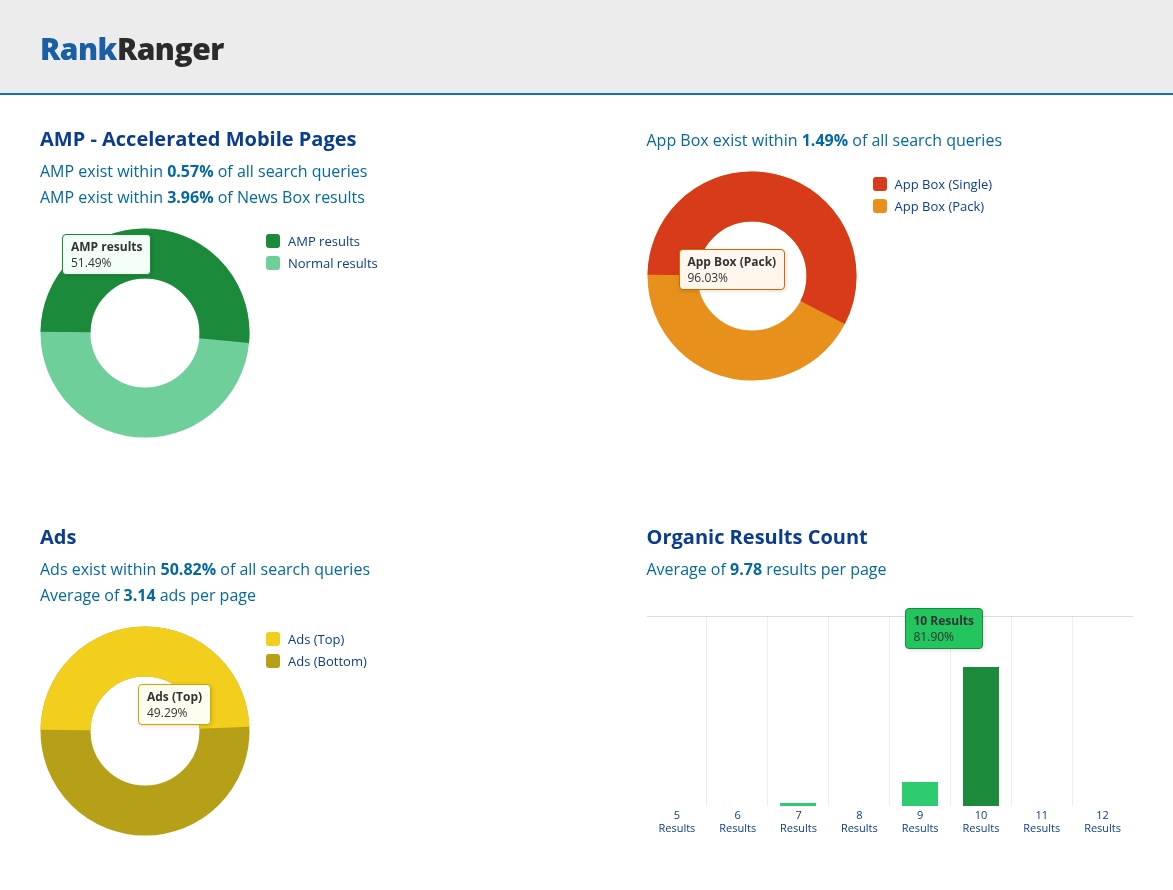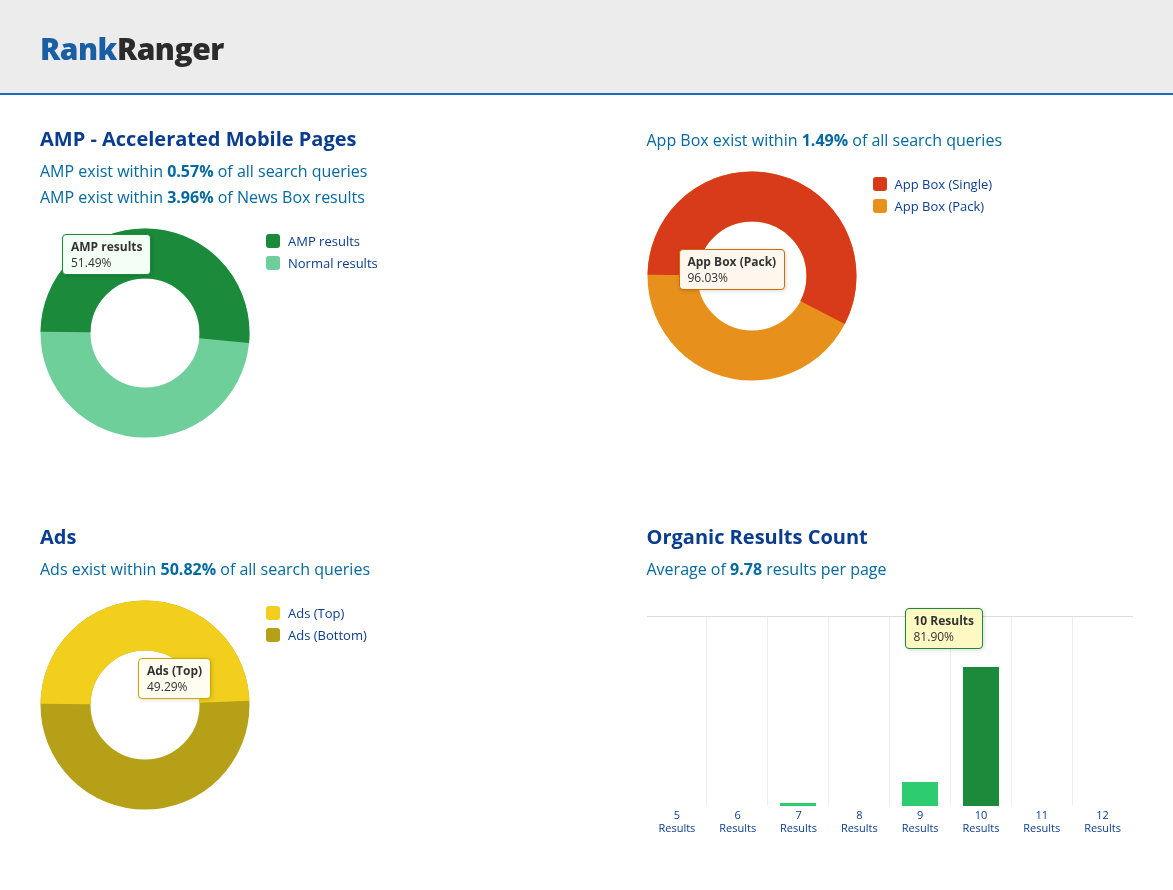--- a/index.html
+++ b/index.html
@@ -74,21 +74,21 @@
     padding: 4px 8px;
     font-size: 12px;
     line-height: 1.3;
     box-shadow: 1px 1px 4px rgba(0,0,0,0.15);
     z-index: 10;
   }
   .tooltip b { font-weight: 700; display: block; }
   .tooltip.green { border-color: #1b8a3a; background: #f3fff6; }
   .tooltip.orange { border-color: #d16a00; background: #fff7ed; }
   .tooltip.yellow { border-color: #c9a800; background: #fffdf0; }
-  .tooltip.darkgreen { border-color: #1b8a3a; background: #fef9c3; }
+  .tooltip.darkgreen { border-color: #1b8a3a; background: #22c55e; }
   
   .bar-chart {
     display: flex;
     align-items: flex-end;
     height: 190px;
     border-top: 1px solid #ddd;
     position: relative;
     margin-top: 36px;
   }
   .bar-col {
@@ -189,20 +189,23 @@
         </div>
       </div>
     </div>
   </div>
 
   <div class="panel">
     <h2>Ads</h2>
     <div class="stat-line">
       <span>Ads exist within </span><b>50.82%</b><span> of all search queries</span>
     </div>
+    <div class="stat-line">
+      <span>Average of </span><b>3.14</b><span> ads per page</span>
+    </div>
     <div class="chart-wrap">
       <div class="donut">
         <svg width="210" height="210" viewBox="0 0 42 42">
           <circle cx="21" cy="21" r="15.9" fill="none" stroke="#b5a018" stroke-width="10"></circle>
           <circle cx="21" cy="21" r="15.9" fill="none" stroke="#f2cf1d" stroke-width="10" stroke-dasharray="49.29 50.71" stroke-dashoffset="25" transform="rotate(-90 21 21)"></circle>
           <circle cx="21" cy="21" r="10" fill="#fff"></circle>
         </svg>
         <div class="tooltip yellow" style="top:58px;left:98px">
           <b>Ads (Top)</b>
           <span>49.29%</span>

